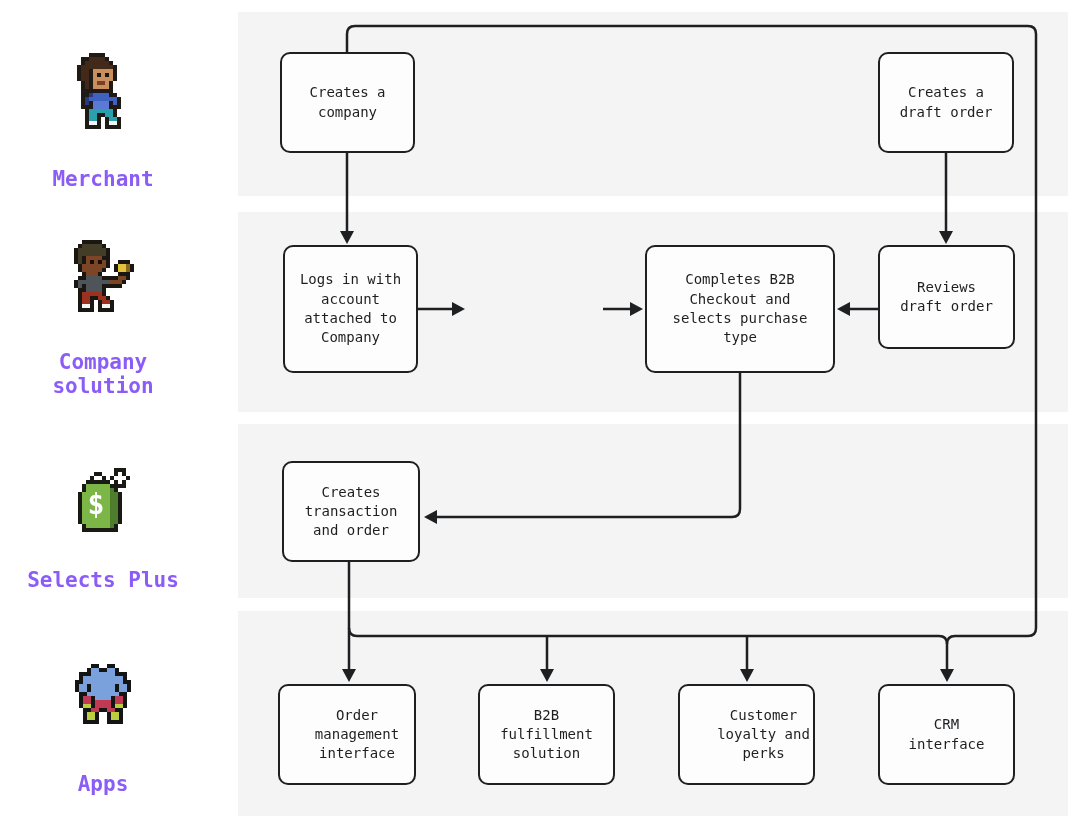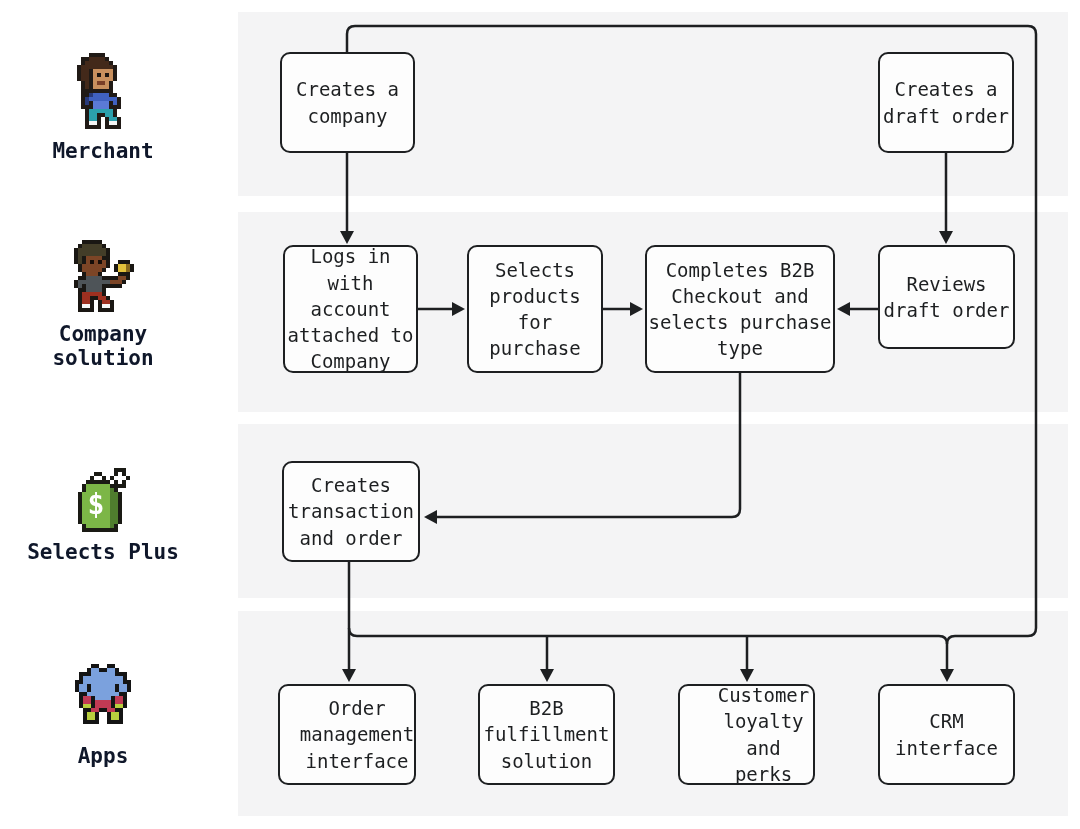--- a/index.html
+++ b/index.html
@@ -14,37 +14,37 @@
   .band-3{top:424px;height:174px;}
   .band-4{top:611px;height:205px;}
 
   .connectors{position:absolute;left:0;top:0;width:1080px;height:829px;pointer-events:none;}
 
   .node{
     position:absolute;box-sizing:border-box;background:#fdfdfd;
     border:2.5px solid #1d1f21;border-radius:10px;
     display:flex;align-items:center;justify-content:center;
     text-align:center;white-space:pre-line;
-    font-size:19px;line-height:1.38;letter-spacing:0px;
+    font-size:14px;line-height:1.38;letter-spacing:0px;
   }
   .n0{left:280px;top:52px;width:135px;height:101px;}
   .n1{left:878px;top:52px;width:136px;height:101px;}
   .n2{left:283px;top:245px;width:135px;height:128px;}
   .n3{left:467px;top:245px;width:136px;height:128px;}
   .n4{left:645px;top:245px;width:190px;height:128px;}
   .n5{left:878px;top:245px;width:137px;height:104px;}
   .n6{left:282px;top:461px;width:138px;height:101px;}
   .n7{left:278px;top:684px;width:138px;height:101px;padding-left:20px;}
   .n8{left:478px;top:684px;width:137px;height:101px;}
   .n9{left:678px;top:684px;width:137px;height:101px;padding-left:34px;}
   .n10{left:878px;top:684px;width:137px;height:101px;}
 
   .actor-label{
     position:absolute;left:3px;width:200px;text-align:center;
-    font-weight:700;font-size:21px;letter-spacing:0px;color:#0f172a;
+    font-weight:700;font-size:21px;letter-spacing:0px;color:#8b5cf6;margin-top:28px;
   }
   .al-merchant{top:139px;}
   .al-contact{top:322px;}
   .al-shopify{top:540px;}
   .al-apps{top:744px;}
 
   .pix{position:absolute;}
   .pix-merchant{left:77px;top:53px;}
   .pix-contact{left:70px;top:240px;}
   .pix-shopify{left:78px;top:468px;}
@@ -760,23 +760,20 @@
   <div class="actor-label al-apps">Apps</div>
 
   <div class="node n0">Creates a
 company</div>
   <div class="node n1">Creates a
 draft order</div>
   <div class="node n2">Logs in with
 account
 attached to
 Company</div>
-  <div class="node n3">Selects
-products for
-purchase</div>
   <div class="node n4">Completes B2B
 Checkout and
 selects purchase
 type</div>
   <div class="node n5">Reviews
 draft order</div>
   <div class="node n6">Creates
 transaction
 and order</div>
   <div class="node n7">Order

